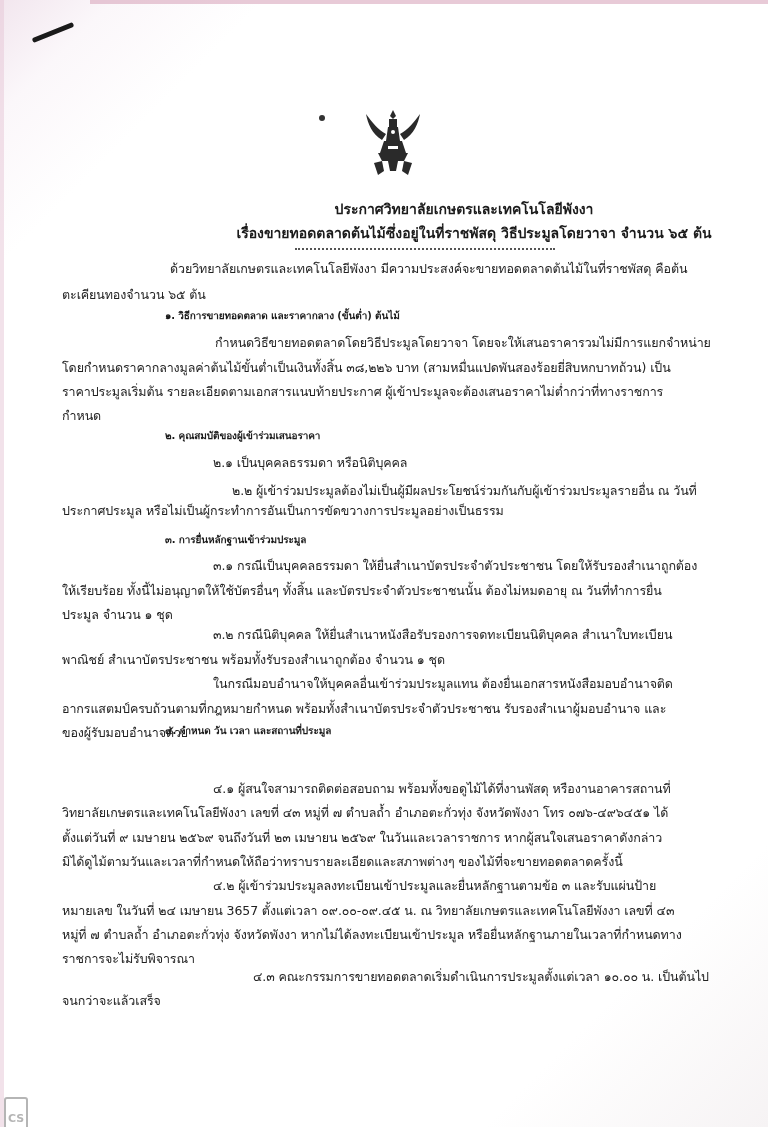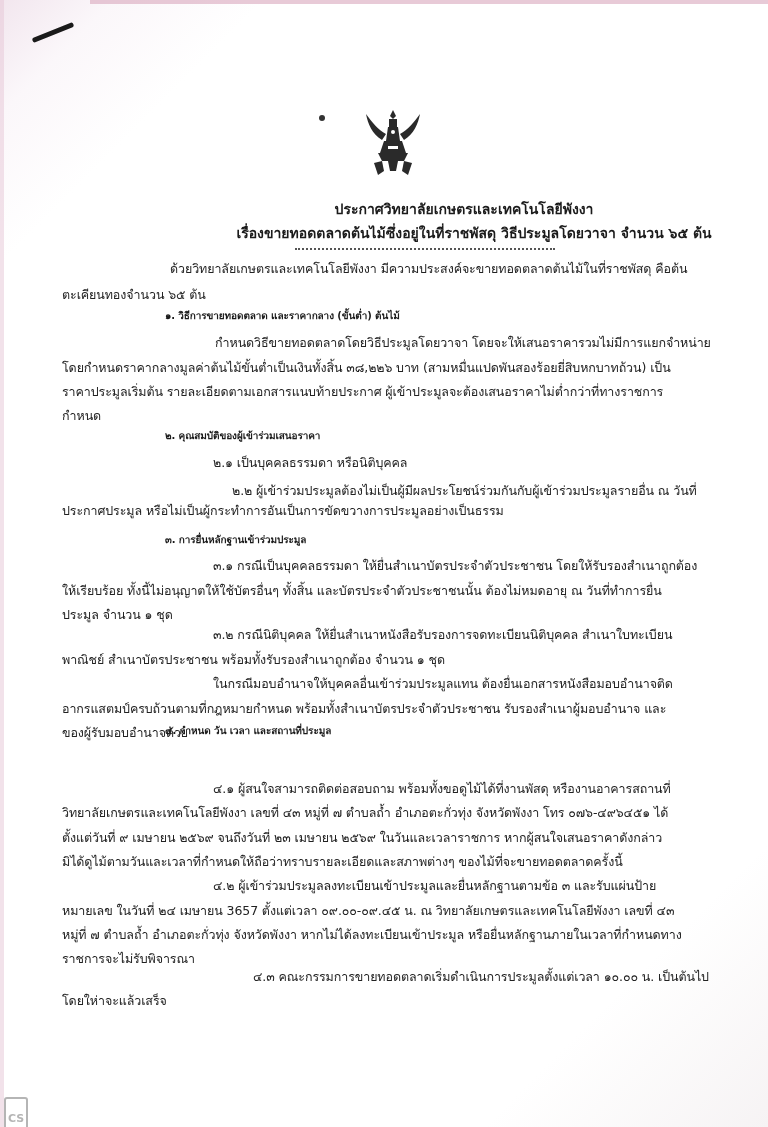--- a/index.html
+++ b/index.html
@@ -83,19 +83,19 @@
       <div class="line b" style="left: 165px; top: 723px;">๔. กำหนด วัน เวลา และสถานที่ประมูล</div>
       <div class="line" style="left: 213px; top: 779px;">๔.๑ ผู้สนใจสามารถติดต่อสอบถาม พร้อมทั้งขอดูไม้ได้ที่งานพัสดุ หรืองานอาคารสถานที่</div>
       <div class="line" style="left: 62px; top: 803px;">วิทยาลัยเกษตรและเทคโนโลยีพังงา เลขที่ ๔๓ หมู่ที่ ๗ ตำบลถ้ำ อำเภอตะกั่วทุ่ง จังหวัดพังงา โทร ๐๗๖-๔๙๖๔๕๑ ได้</div>
       <div class="line" style="left: 62px; top: 828px;">ตั้งแต่วันที่ ๙ เมษายน ๒๕๖๙ จนถึงวันที่ ๒๓ เมษายน ๒๕๖๙ ในวันและเวลาราชการ หากผู้สนใจเสนอราคาดังกล่าว</div>
       <div class="line" style="left: 62px; top: 852px;">มิได้ดูไม้ตามวันและเวลาที่กำหนดให้ถือว่าทราบรายละเอียดและสภาพต่างๆ ของไม้ที่จะขายทอดตลาดครั้งนี้</div>
       <div class="line" style="left: 213px; top: 876px;">๔.๒ ผู้เข้าร่วมประมูลลงทะเบียนเข้าประมูลและยื่นหลักฐานตามข้อ ๓ และรับแผ่นป้าย</div>
       <div class="line" style="left: 62px; top: 901px;">หมายเลข ในวันที่ ๒๔ เมษายน 3657 ตั้งแต่เวลา ๐๙.๐๐-๐๙.๔๕ น. ณ วิทยาลัยเกษตรและเทคโนโลยีพังงา เลขที่ ๔๓</div>
       <div class="line" style="left: 62px; top: 925px;">หมู่ที่ ๗ ตำบลถ้ำ อำเภอตะกั่วทุ่ง จังหวัดพังงา หากไม่ได้ลงทะเบียนเข้าประมูล หรือยื่นหลักฐานภายในเวลาที่กำหนดทาง</div>
       <div class="line" style="left: 62px; top: 949px;">ราชการจะไม่รับพิจารณา</div>
       <div class="line" style="left: 213px; top: 967px; margin-left: 40px;">๔.๓ คณะกรรมการขายทอดตลาดเริ่มดำเนินการประมูลตั้งแต่เวลา ๑๐.๐๐ น. เป็นต้นไป</div>
-      <div class="line" style="left: 62px; top: 991px;">โดยให่าจะแล้วเสร็จ</div>
+      <div class="line" style="left: 62px; top: 991px;">จนกว่าจะแล้วเสร็จ</div>
     </div>
 </div>
 
 <div class="footer">
   <span class="cs-logo">CS</span>
 </div>
 
 </body></html>

